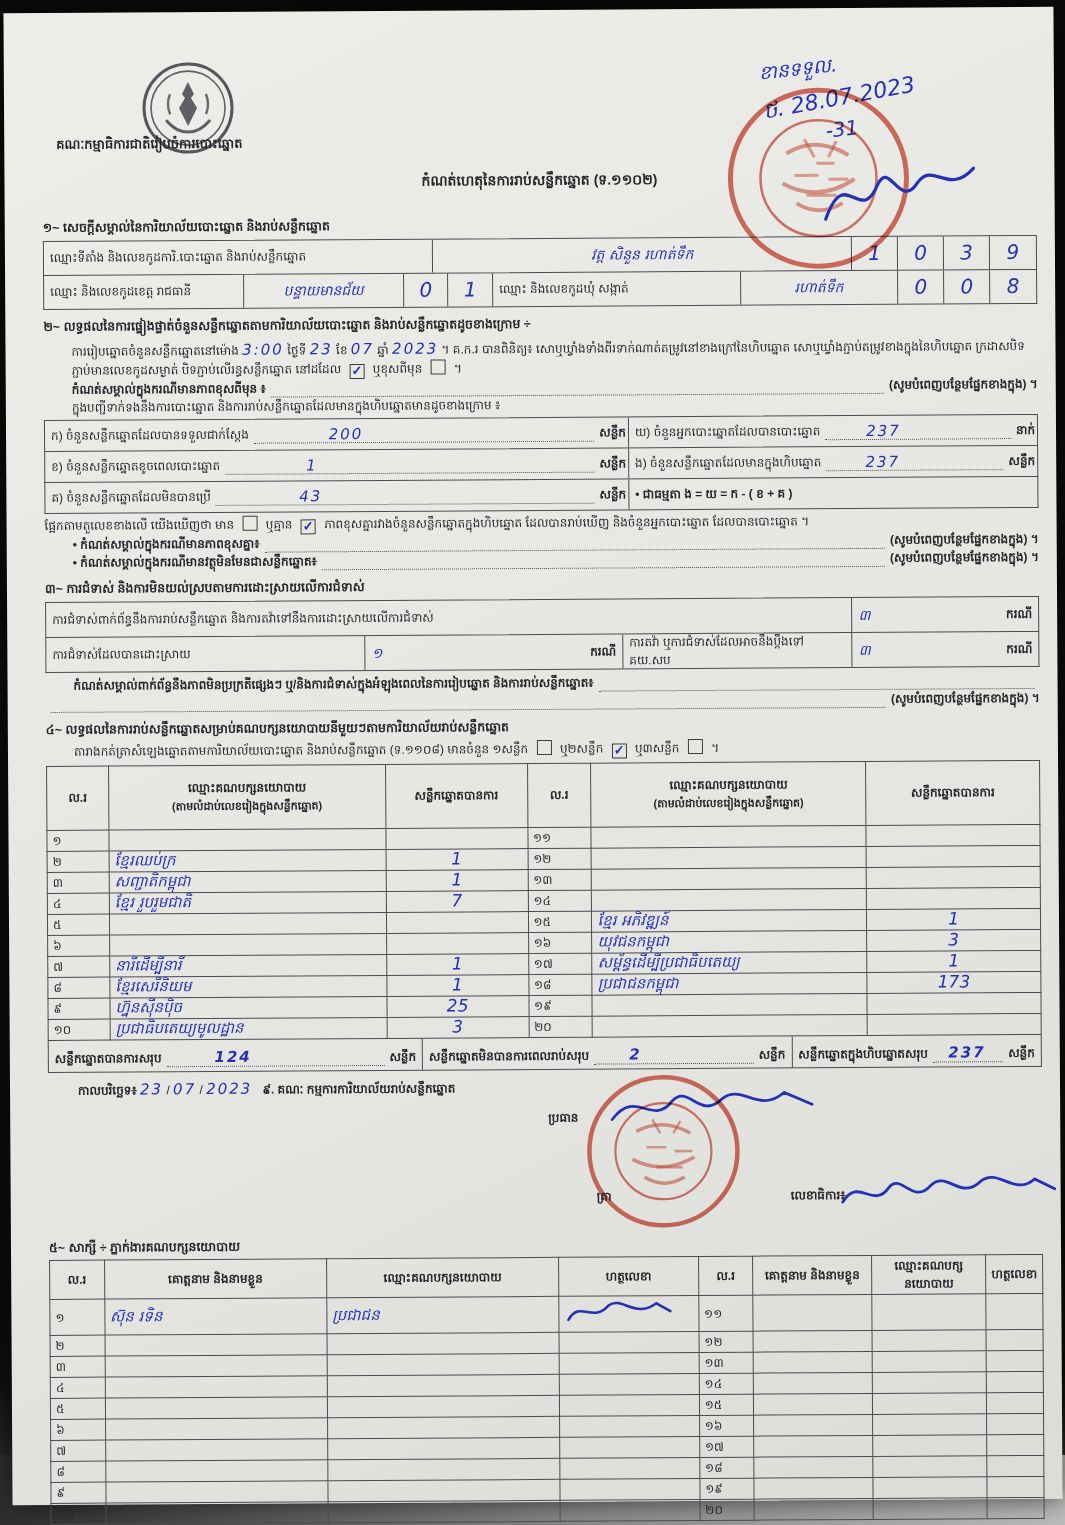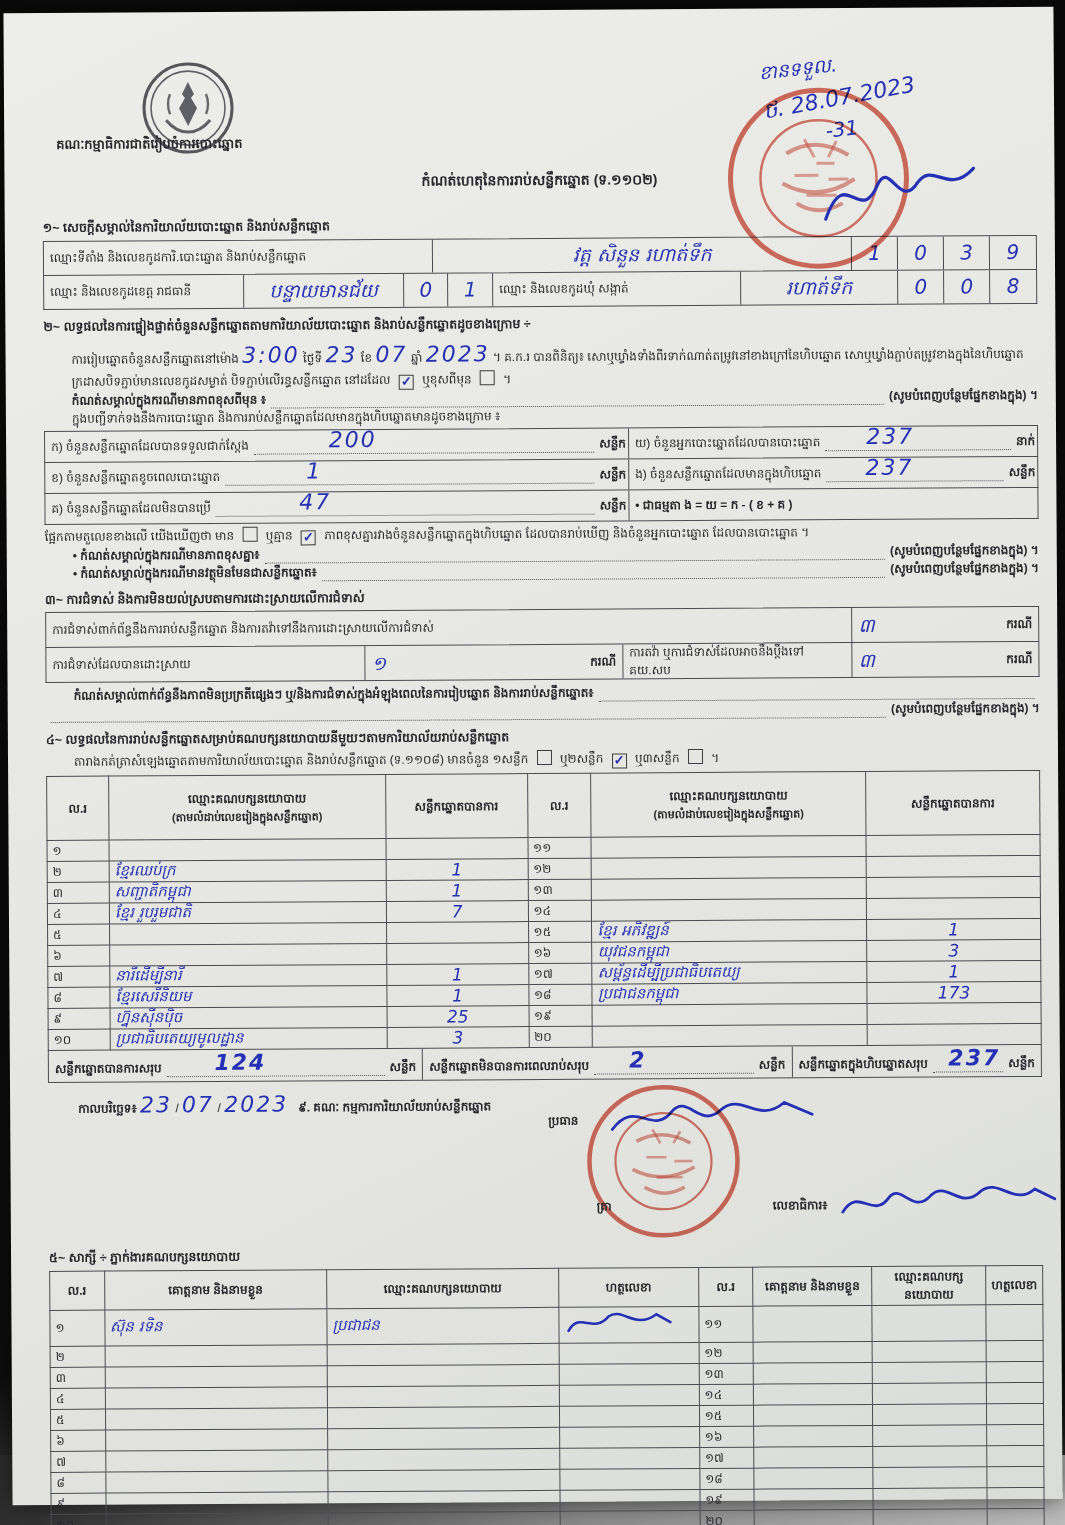--- a/index.html
+++ b/index.html
@@ -11,22 +11,22 @@
   .table-surface{position:absolute;left:0;bottom:0;width:100%;height:70px;
     background:linear-gradient(90deg,#2f2f2f 0%,#8d8d8d 55%,#bdbdbd 100%);}
   .paper{
     position:absolute;left:8px;top:10px;width:1050px;height:1492px;
     background:linear-gradient(155deg,#edeee9 0%,#e8e9e4 35%,#e4e5e0 65%,#dadcd8 100%);
     transform:rotate(-0.35deg);box-shadow:0 0 28px rgba(0,0,0,.65);
   }
   .content{position:relative;padding:40px 18px 0 38px;font-size:12px;line-height:1.5;}
   .b{font-weight:bold;}
   .hw{color:#2531b4;font-family:"DejaVu Sans",sans-serif;font-style:italic;}
-  .hw-big{font-size:19px;line-height:1;}
-  .hw-num{font-size:22px;letter-spacing:2px;}
+  .hw-big{font-size:14px;line-height:1;}
+  .hw-num{font-size:15px;letter-spacing:2px;}
   
   .hdr{position:relative;height:158px;}
   .emblem{position:absolute;left:98px;top:8px;}
   .org{position:absolute;left:14px;top:82px;font-weight:bold;font-size:13px;}
   .title{position:absolute;left:0;top:120px;width:100%;text-align:center;font-weight:bold;font-size:14px;}
   .note{position:absolute;right:120px;top:2px;transform:rotate(-6deg);text-align:left;}
   .note .l1{font-size:19px;}
   .note .l2{font-size:22px;margin-top:2px;transform:rotate(-4deg);}
   .note .l3{font-size:20px;margin-left:60px;}
   .stamp-top{position:absolute;right:115px;top:35px;mix-blend-mode:multiply;opacity:.9;}
@@ -207,21 +207,21 @@
               </span>
           <span class="b">សន្លឹក</span>
         </div>
       </div>
     </div>
     <div class="grid-row" style="height:30px;">
       <div class="gcell" style="width:585px;padding-right:2px;">
         <div class="flexline" style="width:100%;">
           <span>គ) ចំនួនសន្លឹកឆ្នោតដែលមិនបានប្រើ</span>
           <span class="fill">
-                <span class="hwv hw hw-num">47</span>
+                <span class="hwv hw hw-num">43</span>
               </span>
           <span class="b">សន្លឹក</span>
         </div>
       </div>
       <div class="gcell b" style="width:409px;border-right:none;">• ជាធម្មតា ង = យ = ក - ( ខ + គ )</div>
     </div>
   </div>
 
   <div style="margin-top:3px;">
     <span>ផ្អែកតាមតួលេខខាងលើ យើងឃើញថា មាន</span>
@@ -408,36 +408,36 @@
   </div>
 
   <div class="sigblock">
     <div style="position:absolute;left:30px;top:6px;">
       <span class="b">កាលបរិច្ឆេទ៖</span>
       <span class="hw hw-num">23</span> /
       <span class="hw hw-num">07</span> /
       <span class="hw hw-num">2023</span>
       &nbsp;&nbsp;<span class="b">៩. គណៈ កម្មការការិយាល័យរាប់សន្លឹកឆ្នោត</span>
     </div>
-    <div style="position:absolute;left:500px;top:32px;" class="b">ប្រធាន</div>
+    <div style="position:absolute;left:500px;top:39px;" class="b">ប្រធាន</div>
     <span style="position:absolute;left:560px;top:14px;">
       <svg width="210" height="46" viewBox="0 0 210 46">
         <path d="M4 36 C28 4 44 44 64 18 C80 0 92 38 114 16 C134 0 150 32 176 10 L204 22" fill="none" stroke="#2531b4" stroke-width="2.8" stroke-linecap="round"></path>
       </svg>
     </span>
     <span class="stamp-mid">
       <svg width="170" height="160" viewBox="0 0 170 160">
         <circle cx="85" cy="80" r="74" fill="none" stroke="#cd3a27" stroke-width="4.5" opacity=".8"></circle>
         <circle cx="85" cy="80" r="48" fill="none" stroke="#cd3a27" stroke-width="2.2" opacity=".75"></circle>
         <path d="M58 60 q26-14 54 2 M54 88 q30 16 62-2 M66 106 q20 12 40 0" fill="none" stroke="#cd3a27" stroke-width="3.5" opacity=".55"></path>
         <path d="M74 48 l8 14 M102 50 l-7 12 M68 76 h20 M96 80 h18 M78 96 h26" stroke="#cd3a27" stroke-width="2.6" opacity=".5"></path>
       </svg>
     </span>
     <div style="position:absolute;left:548px;top:118px;" class="b">ត្រា</div>
-    <div style="position:absolute;left:724px;top:118px;" class="b">លេខាធិការ៖</div>
+    <div style="position:absolute;left:742px;top:118px;" class="b">លេខាធិការ៖</div>
     <span style="position:absolute;left:790px;top:100px;">
       <svg width="220" height="46" viewBox="0 0 220 46">
         <path d="M4 34 C20 8 34 42 50 20 C62 4 74 38 92 18 C108 2 122 34 142 14 C160 0 176 30 196 12 L216 22" fill="none" stroke="#2531b4" stroke-width="2.8" stroke-linecap="round"></path>
       </svg>
     </span>
   </div>
 
   <div class="sec-head">៥~ សាក្សី ÷ ភ្នាក់ងារគណបក្សនយោបាយ</div>
   <table class="wit">
     <colgroup>

